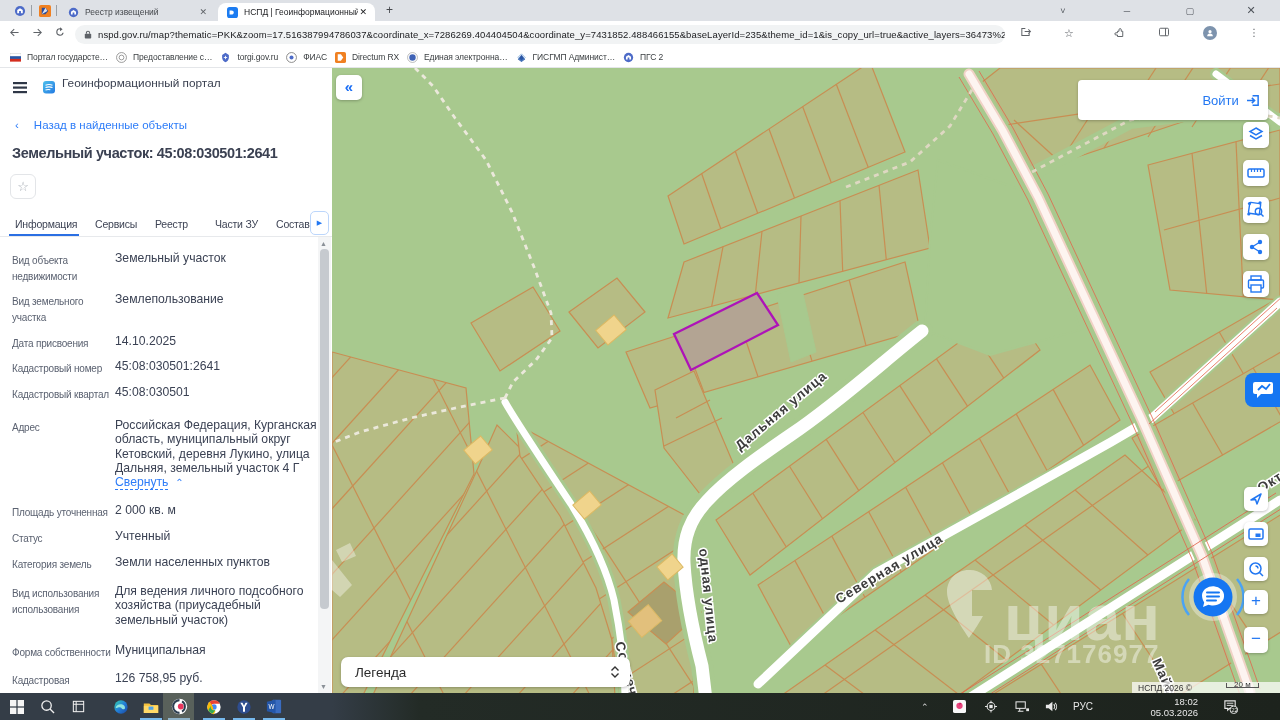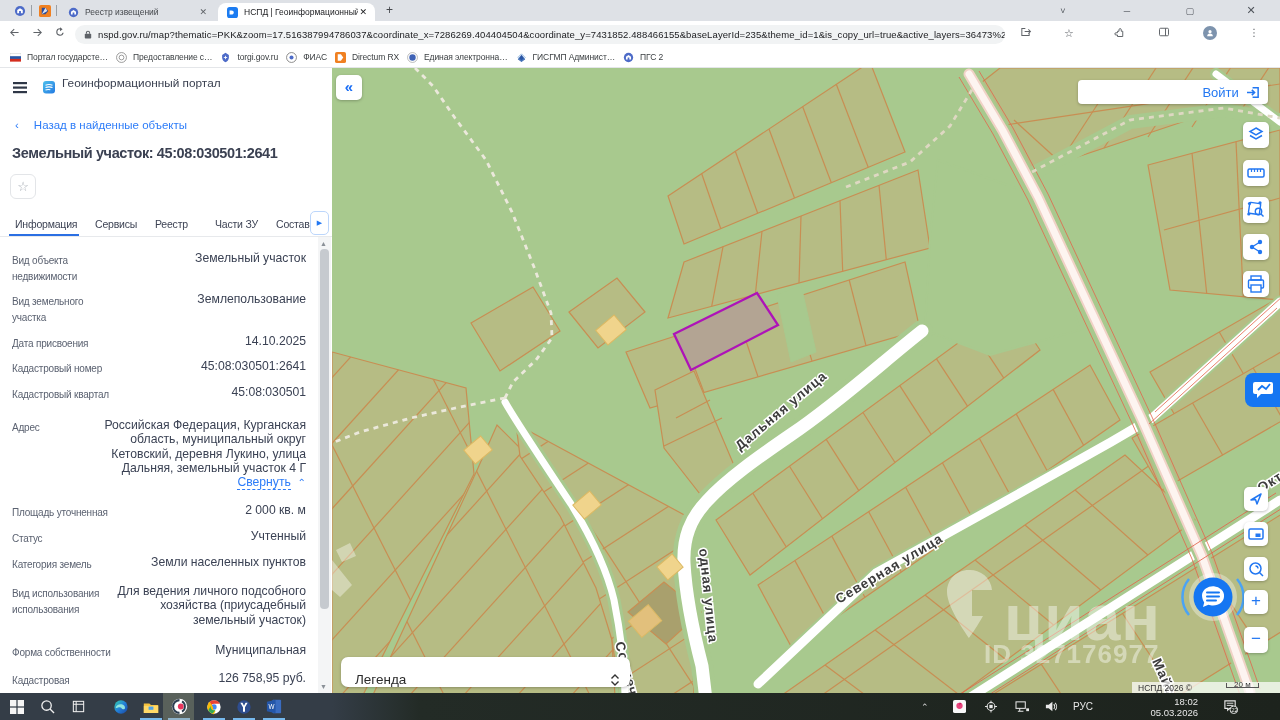--- a/index.html
+++ b/index.html
@@ -13,21 +13,21 @@
 #toolbar{position:absolute;left:0;top:21px;width:1280px;height:26px;background:#ffffff;}
 .navic{position:absolute;top:5px;color:#5f6368;font-size:12px;}
 #omni{position:absolute;left:75px;top:3.5px;width:930px;height:19px;border-radius:10px;background:#f1f3f4;display:flex;align-items:center;overflow:hidden;}
 #omni .url{font-size:9.5px;color:#202124;white-space:nowrap;letter-spacing:.1px}
 #bookmarks{position:absolute;left:0;top:47px;width:1280px;height:21px;background:#ffffff;border-bottom:1px solid #e4e6e9;display:flex;align-items:center;font-size:8.5px;color:#3c4043;letter-spacing:-.1px}
 .bm{display:flex;align-items:center;margin-right:8px;white-space:nowrap;}
 .bm .bi{margin-right:6px;flex:0 0 auto;}
 #page{position:absolute;left:0;top:68px;width:1280px;height:625px;background:#fff;}
 #sidebar{position:absolute;left:0;top:0;width:332px;height:625px;background:#fff;}
 #sidebar .lbl{position:absolute;left:12px;font-size:10px;color:#5b6271;line-height:16px;width:106px;letter-spacing:-.2px}
-#sidebar .val{position:absolute;left:98px;font-size:12.2px;color:#3b4254;line-height:14.3px;width:208px;text-align:right;}
+#sidebar .val{position:absolute;left:115px;font-size:12.2px;color:#3b4254;line-height:14.3px;width:208px;}
 #maparea{position:absolute;left:332px;top:0;width:948px;height:625px;overflow:hidden;}
 .mbtn{position:absolute;background:#fff;border-radius:5px;box-shadow:0 1px 3px rgba(0,0,0,.25);}
 #taskbar{position:absolute;left:0;top:693px;width:1280px;height:27px;background:linear-gradient(90deg,#343d47 0,#343d47 332px,#232b26 420px,#1d231d 100%);}
 .tbi{position:absolute;top:0;width:30px;height:27px;display:flex;align-items:center;justify-content:center;}
 .uline{position:absolute;top:25px;height:2px;width:22px;background:#76b9ed;}
 #tray{position:absolute;left:0;top:0;width:1280px;height:27px;color:#e8e8e8;}
 </style></head>
 <body>
 <div id="tabstrip">
   <svg class="abs" style="left:14px;top:5px" width="12" height="12" viewBox="0 0 13 13">
@@ -353,21 +353,21 @@
 <rect x="632.0" y="610.5" width="26" height="21" fill="#e2c07c" stroke="#dcb963" stroke-width="1" transform="rotate(-40 645 621)"></rect>
 <path d="M 332,560 L 352,585 340,597 332,590 Z M 336,550 L 350,543 356,556 342,562 Z" fill="#ffffff" opacity=".38"></path>
 <text x="740" y="451" transform="rotate(-40 740 451)" font-size="13.5" font-family="Liberation Sans, sans-serif" fill="#3c3c3c" stroke="#ffffff" stroke-width="3" paint-order="stroke" font-weight="bold" letter-spacing="1">Дальняя  улица</text>
 <text x="839" y="604" transform="rotate(-31 839 604)" font-size="13.5" font-family="Liberation Sans, sans-serif" fill="#3c3c3c" stroke="#ffffff" stroke-width="3" paint-order="stroke" font-weight="bold" letter-spacing="1">Северная  улица</text>
 <text x="699" y="549" transform="rotate(84 699 549)" font-size="13.5" font-family="Liberation Sans, sans-serif" fill="#3c3c3c" stroke="#ffffff" stroke-width="3" paint-order="stroke" font-weight="bold" letter-spacing="1">одная  улица</text>
 <text x="615" y="643" transform="rotate(75 615 643)" font-size="13.5" font-family="Liberation Sans, sans-serif" fill="#3c3c3c" stroke="#ffffff" stroke-width="3" paint-order="stroke" font-weight="bold" letter-spacing="1">Солнечная</text>
 <text x="1152" y="661" transform="rotate(66 1152 661)" font-size="13.5" font-family="Liberation Sans, sans-serif" fill="#3c3c3c" stroke="#ffffff" stroke-width="3" paint-order="stroke" font-weight="bold" letter-spacing="1">Майская  ул</text>
 <text x="1261" y="493" transform="rotate(-32 1261 493)" font-size="13.5" font-family="Liberation Sans, sans-serif" fill="#3c3c3c" stroke="#ffffff" stroke-width="3" paint-order="stroke" font-weight="bold" letter-spacing="1">Окт</text>
 </svg>
     <div class="mbtn" style="left:4px;top:7px;width:26px;height:25px;color:#1a6ef5;font-size:15px;font-weight:bold;display:flex;align-items:center;justify-content:center;padding-bottom:2px">«</div>
-    <div class="mbtn" style="left:746px;top:12px;width:190px;height:24px;border-radius:4px;display:flex;align-items:center;justify-content:flex-end;color:#2277f2;font-size:13px;">Войти&nbsp;&nbsp;<svg width="15" height="13" viewBox="0 0 16 14">
+    <div class="mbtn" style="left:746px;top:12px;width:190px;height:40px;border-radius:4px;display:flex;align-items:center;justify-content:flex-end;color:#2277f2;font-size:13px;">Войти&nbsp;&nbsp;<svg width="15" height="13" viewBox="0 0 16 14">
           <path d="M7 2h6v10H7" fill="none" stroke="#2277f2" stroke-width="1.6"></path>
           <path d="M1 7h8M6.2 4.2L9.2 7l-3 2.8" fill="none" stroke="#2277f2" stroke-width="1.6"></path>
         </svg><span style="width:7px"></span></div>
     <div class="mbtn" style="left:911px;top:54px;width:26px;height:26px"><svg width="26" height="26" viewBox="0 0 26 26">
           <g fill="none" stroke="#2277f2" stroke-width="1.5">
             <path d="M13 6l6 3.5-6 3.5-6-3.5z"></path>
             <path d="M7 13.5l6 3.5 6-3.5"></path>
           </g>
         </svg></div>
     <div class="mbtn" style="left:911px;top:92px;width:26px;height:26px"><svg width="26" height="26" viewBox="0 0 26 26">
@@ -422,21 +422,21 @@
           <rect x="5" y="7" width="14" height="10" rx="1.5" fill="none" stroke="#2277f2" stroke-width="1.5"></rect>
           <rect x="11.5" y="11.5" width="5" height="3.5" fill="#2277f2"></rect>
         </svg></div>
     <div class="mbtn" style="left:912px;top:489px;width:24px;height:24px"><svg width="24" height="24" viewBox="0 0 24 24">
           <circle cx="11.5" cy="11.5" r="5.5" fill="none" stroke="#2277f2" stroke-width="1.5"></circle>
           <path d="M15.5 15.5L19 19" stroke="#2277f2" stroke-width="1.5"></path>
           <path d="M11.5 9a2.5 2.5 0 012.5 2.5" fill="none" stroke="#2277f2" stroke-width="1.3"></path>
         </svg></div>
     <div class="mbtn" style="left:912px;top:522px;width:24px;height:24px;color:#2277f2;font-size:17px;display:flex;align-items:center;justify-content:center;padding-bottom:2px">+</div>
     <div class="mbtn" style="left:912px;top:559px;width:24px;height:26px;color:#2277f2;font-size:17px;display:flex;align-items:center;justify-content:center;padding-bottom:2px">−</div>
-    <div class="mbtn" style="left:9px;top:589px;width:289px;height:30px;border-radius:7px;display:flex;align-items:flex-end;font-size:13.5px;color:#2b2b2b;">
+    <div class="mbtn" style="left:9px;top:589px;width:289px;height:30px;border-radius:7px;display:flex;align-items:center;font-size:13.5px;color:#2b2b2b;">
       <span style="margin-left:14px">Легенда</span>
       <svg style="margin-left:auto;margin-right:10px" width="10" height="14" viewBox="0 0 10 14">
           <path d="M1.5 5.5L5 2l3.5 3.5M1.5 8.5L5 12l3.5-3.5" fill="none" stroke="#333" stroke-width="1.4"></path>
         </svg>
     </div>
     <svg class="abs" style="left:612px;top:498px" width="240" height="100" viewBox="0 0 240 100" fill="rgba(255,255,255,.42)">
       <path d="M25 4C12 4 3 14 3 26c0 16 22 46 22 46s8-11 14-22H28V24h20a22 22 0 00-23-20z"></path>
       <text x="60" y="74" font-size="64" font-family="Liberation Sans,sans-serif" font-weight="bold" letter-spacing="1">циан</text>
       <text x="40" y="97" font-size="26" font-family="Liberation Sans,sans-serif" font-weight="bold" letter-spacing="1">ID 327176977</text>
     </svg>

